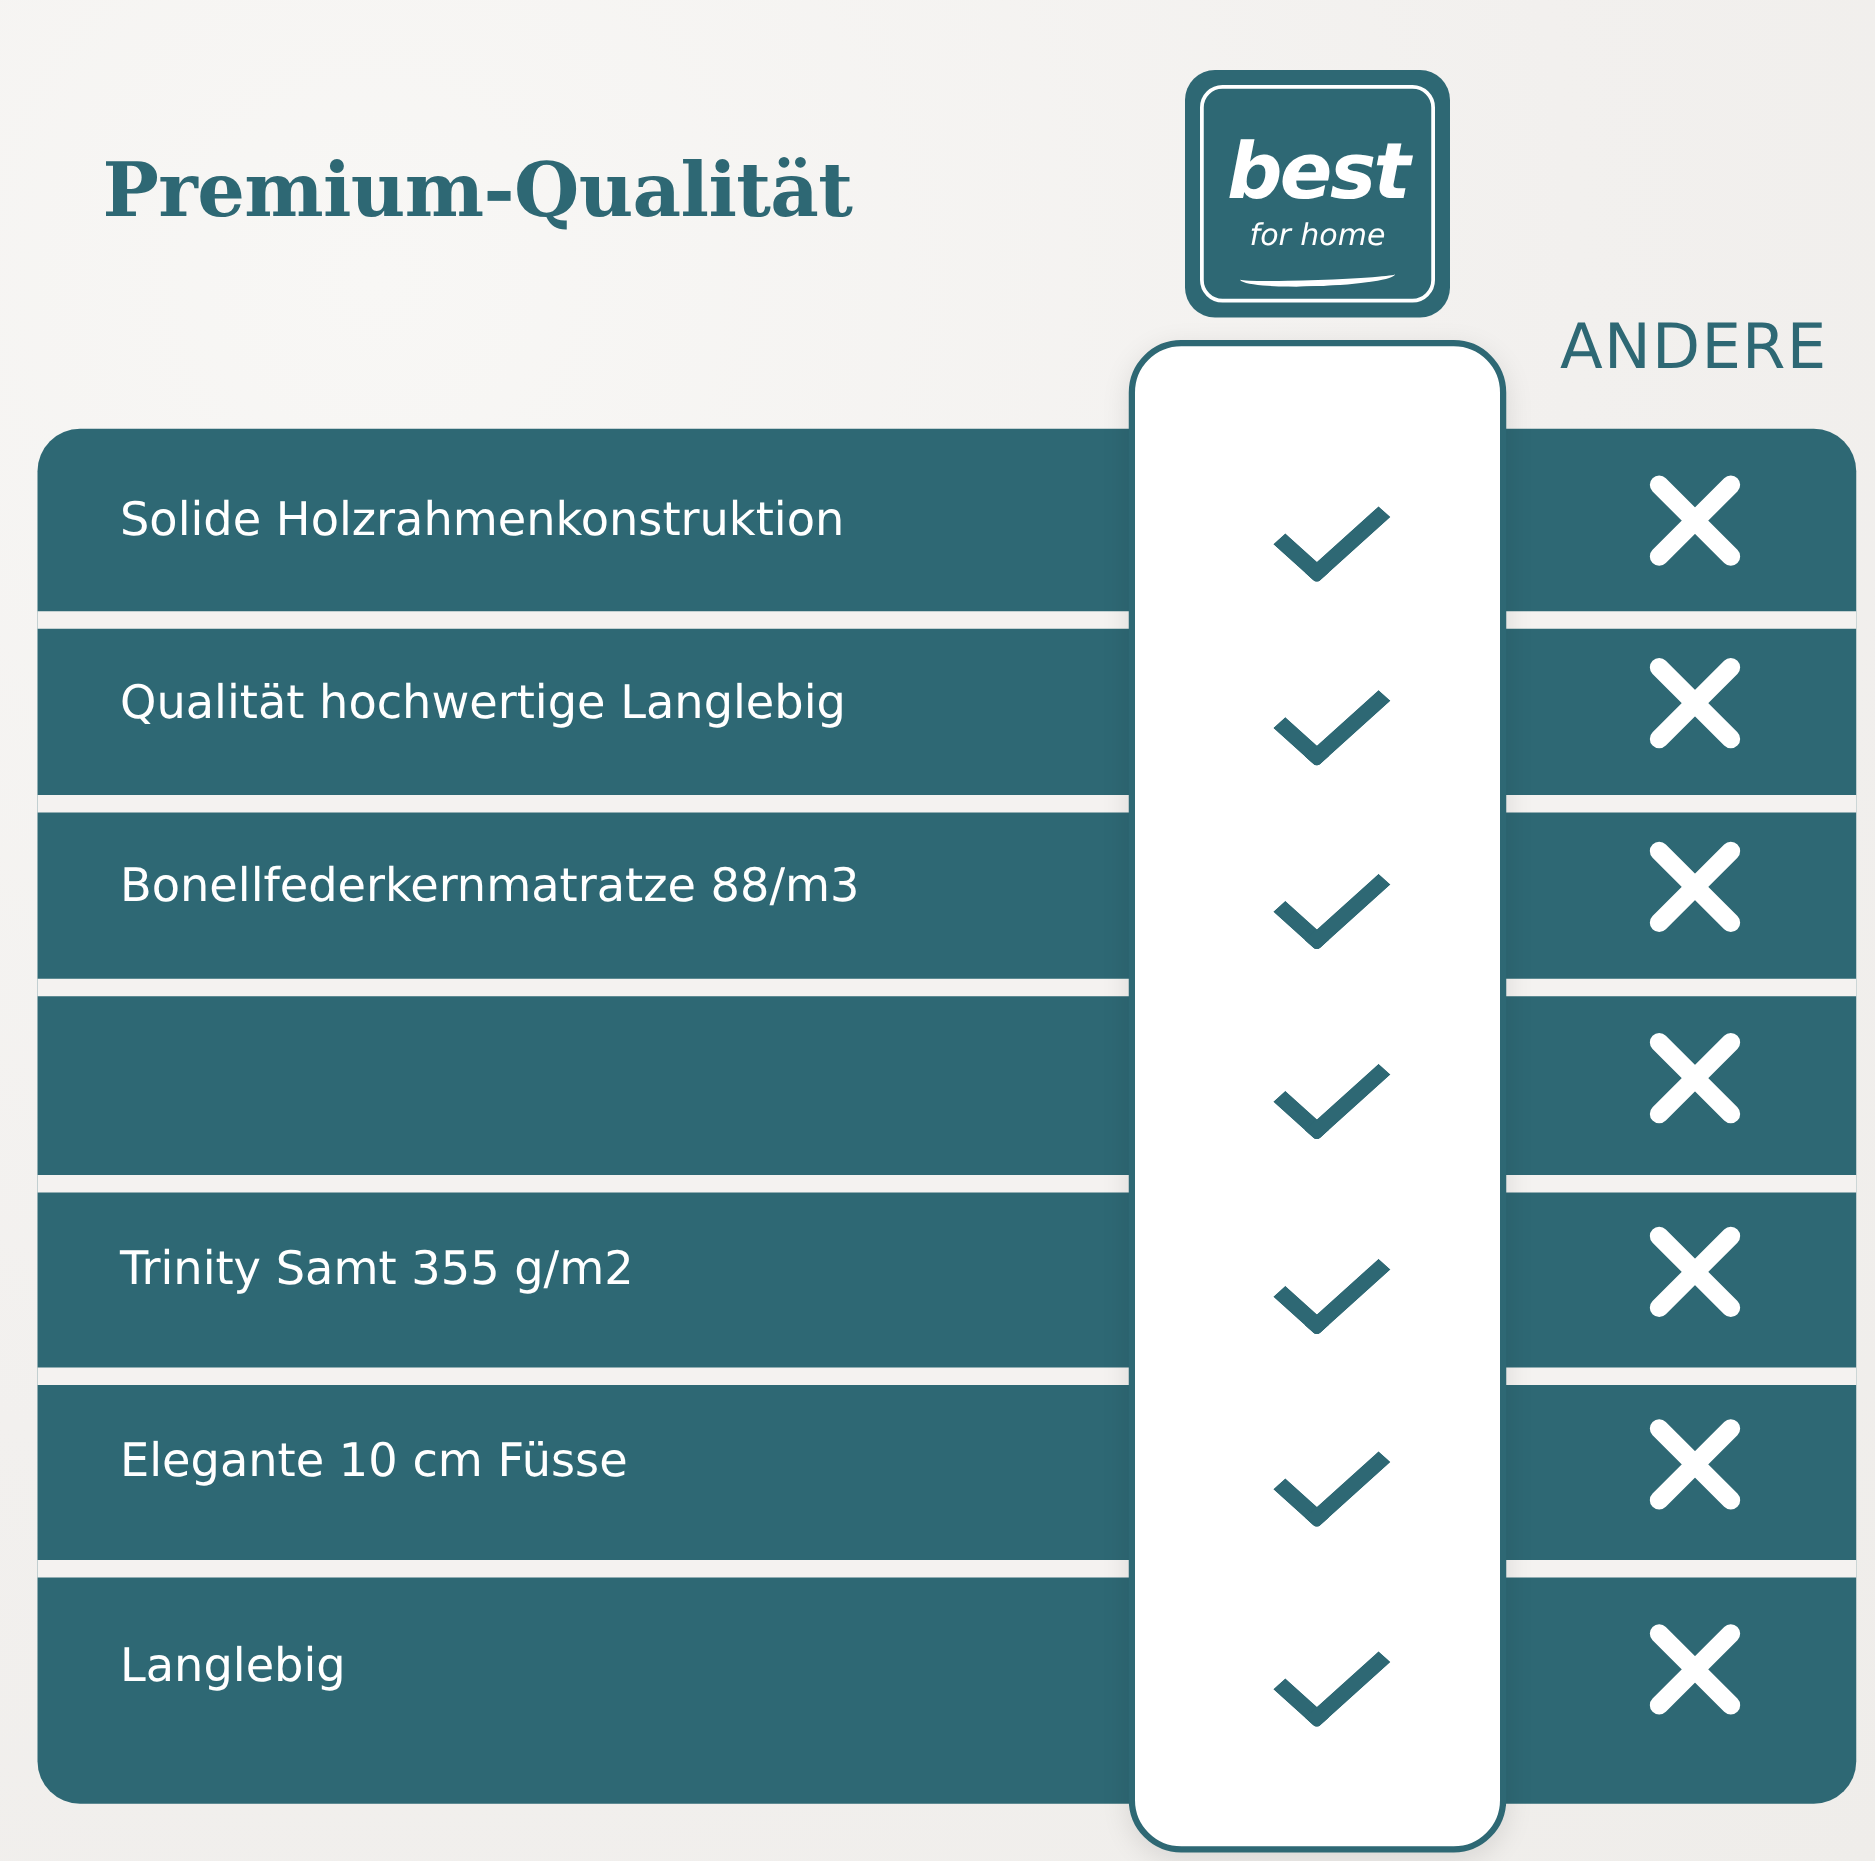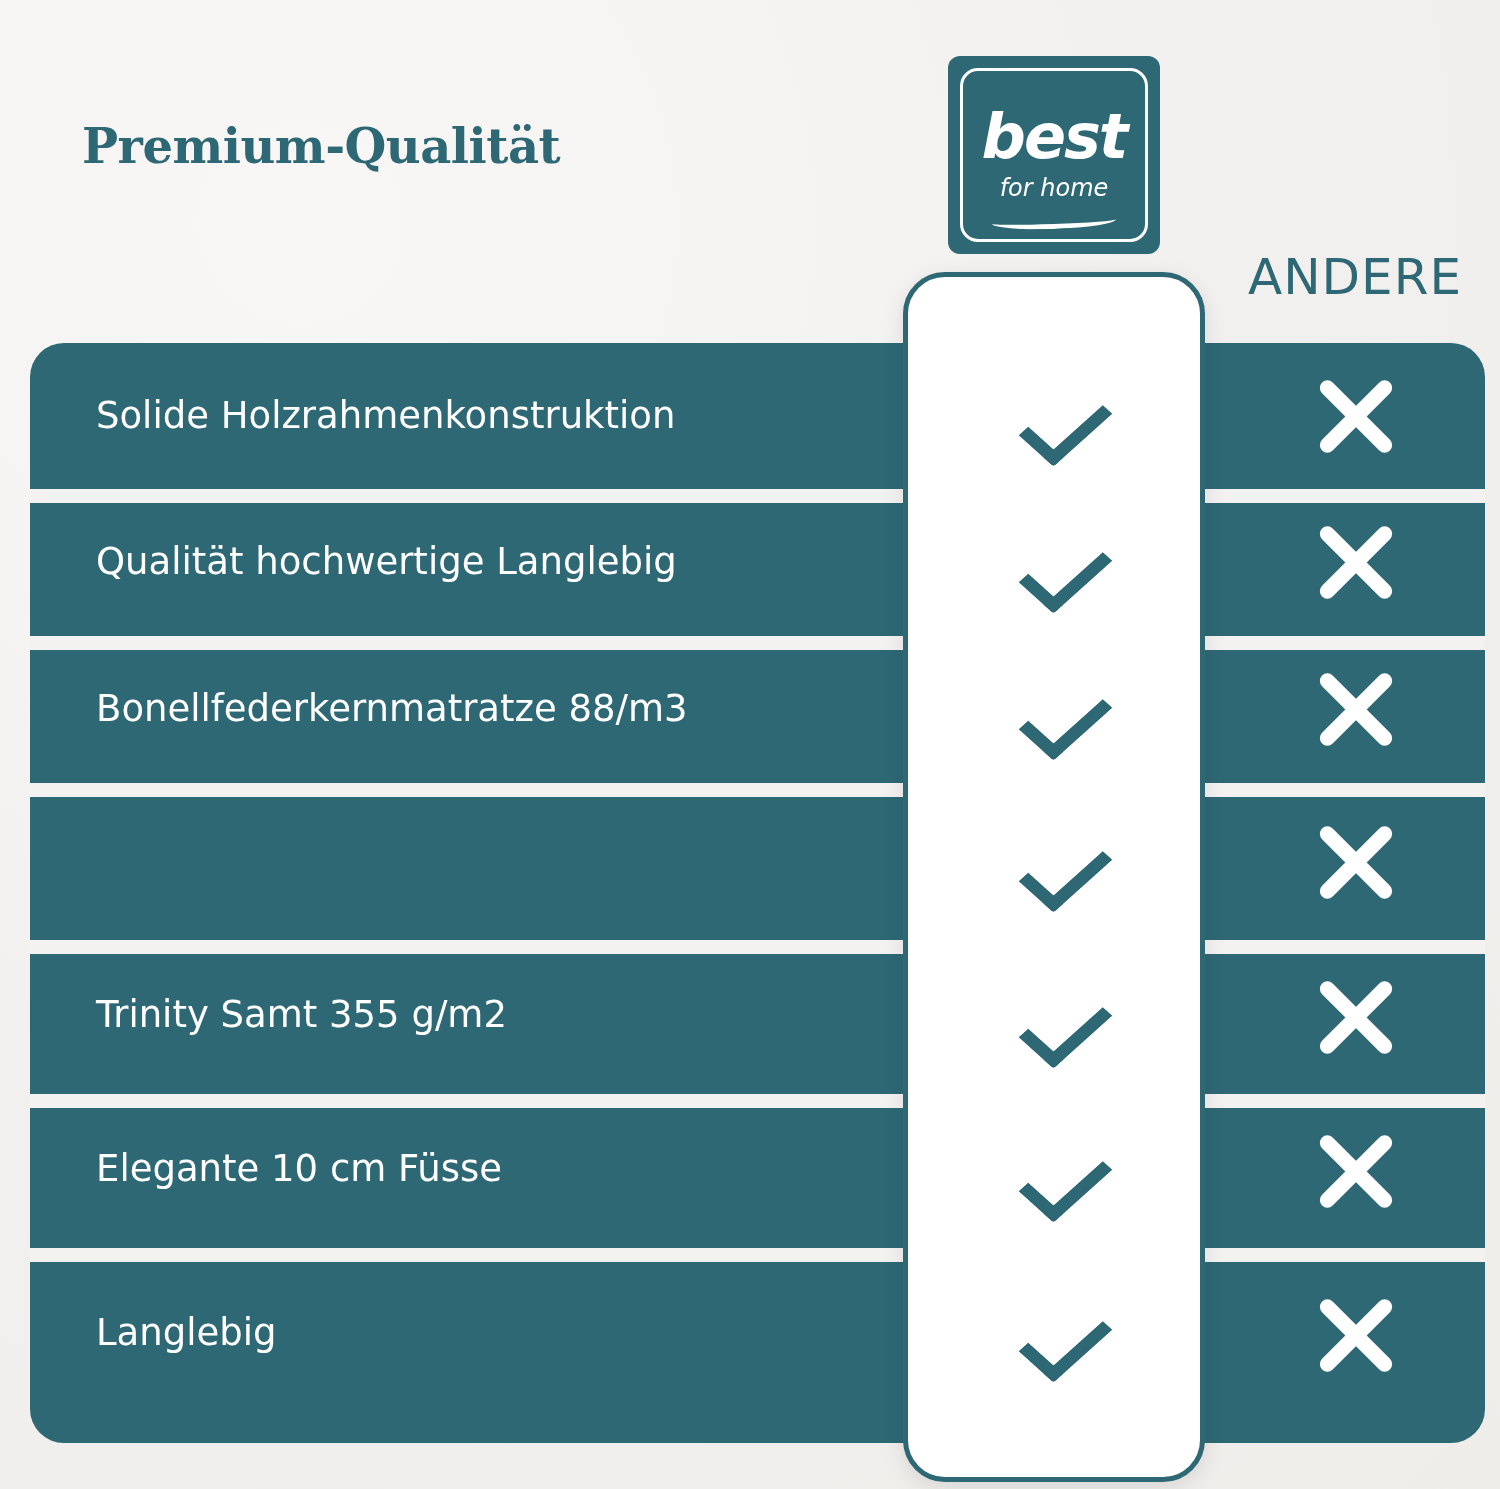--- a/index.html
+++ b/index.html
@@ -20,37 +20,37 @@
     position: absolute;
     inset: 0;
     background:
       radial-gradient(circle at 20% 15%, #f8f7f5 0%, #f2f0ee 55%, #efedea 100%);
   }
 
   .title {
     position: absolute;
     left: 82px;
     top: 118px;
-    font-size: 48px;
+    font-size: 60px;
     font-weight: bold;
     color: #2e6874;
     font-family: "DejaVu Serif", serif;
     letter-spacing: -0.5px;
     white-space: nowrap;
   }
 
   
   .logo {
     position: absolute;
     left: 948px;
     top: 56px;
     width: 212px;
     height: 198px;
     background: #2e6874;
-    border-radius: 12px;
+    border-radius: 24px;
     box-shadow: 0 0 0 0 rgba(0,0,0,0);
   }
   .logo-inner {
     position: absolute;
     inset: 12px;
     border: 3px solid #ffffff;
     border-radius: 18px;
   }
   .logo-best {
     position: absolute;

